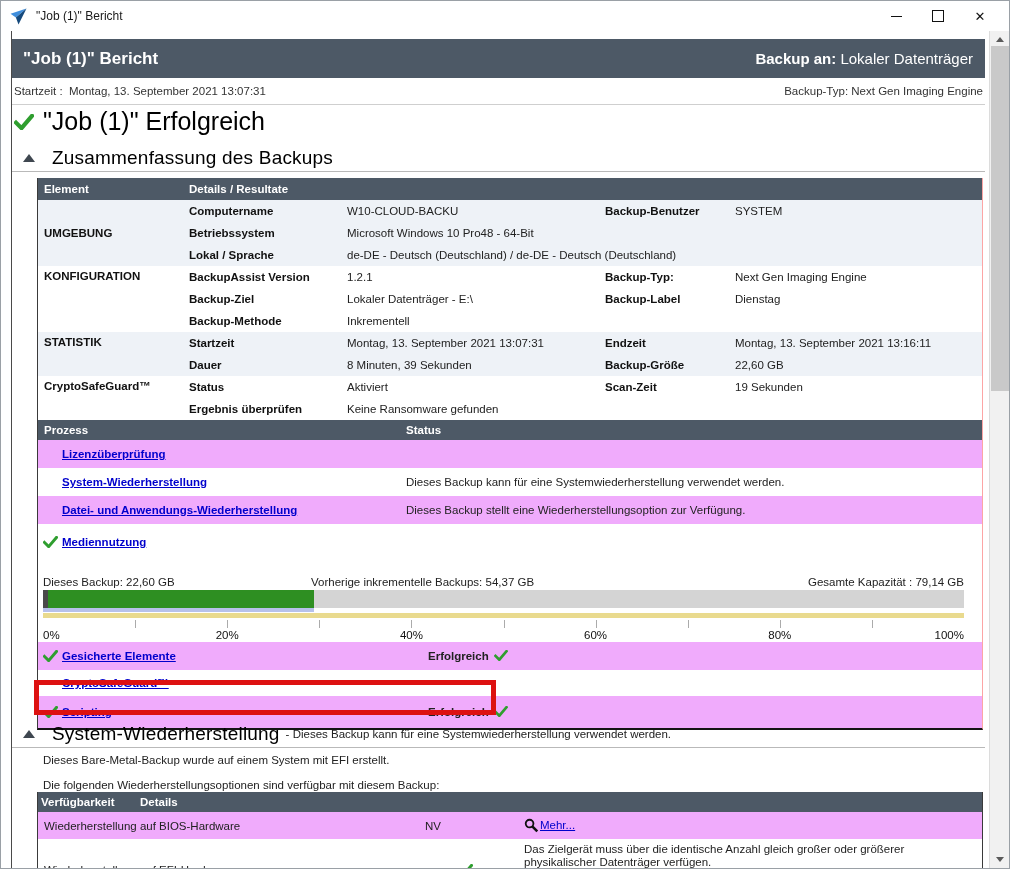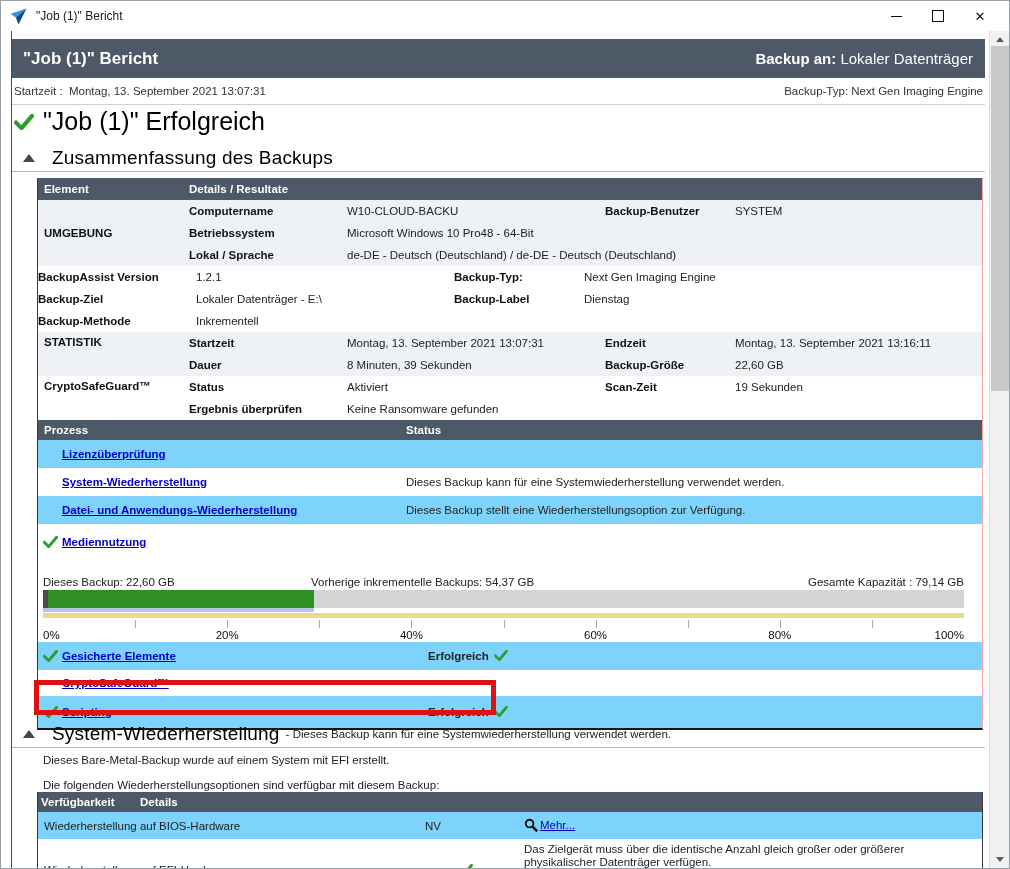--- a/index.html
+++ b/index.html
@@ -54,21 +54,21 @@
   .c1.topa{padding-top:4px;}
   .sgrp .rows{flex:1;}
   .srow{display:flex;height:22px;align-items:center;}
   .c2{width:158px;font-weight:bold;color:#111;}
   .c3{width:258px;}
   .c4{width:130px;font-weight:bold;color:#111;}
   .c5{flex:1;}
   
   .prow{display:flex;align-items:center;}
   .h28{height:28px;} .h36{height:36px;} .h26{height:26px;} .h32{height:32px;}
-  .rowA{background:#7dd3fc;} .rowB{background:#fff;}
+  .rowA{background:#f0abfc;} .rowB{background:#fff;}
   .picon{width:19px;padding-left:5px;display:flex;align-items:center;}
   .plink{width:344px;box-sizing:border-box;}
   .pstatus{flex:1;line-height:14px;}
   a.rlink{color:#0000cc;font-weight:bold;text-decoration:underline;}
   .okword{font-weight:bold;margin-right:5px;padding-left:22px;}
   .ck{display:inline-block;vertical-align:-1px;}
   
   .chart{background:#fff;padding:2px 18px 0 5px;height:66px;box-sizing:content-box;margin-top:14px;}
   .mlabels{position:relative;height:14px;}
   .mlab-mid{position:absolute;left:29.1%;top:0;}
@@ -186,20 +186,21 @@
           <div class="c5"></div>
       </div>
       <div class="srow">
         <div class="c2">Lokal / Sprache</div>
         <div class="c3" style="width:546px">de-DE - Deutsch (Deutschland) / de-DE - Deutsch (Deutschland)</div>
       </div>
     </div>
   </div>
 
   <div class="sgrp bg0">
+    <div class="c1 topa">KONFIGURATION</div>
     <div class="rows">
       <div class="srow">
         <div class="c2">BackupAssist Version</div>
         <div class="c3">1.2.1</div>
         <div class="c4">Backup-Typ:</div>
         <div class="c5">Next Gen Imaging Engine</div>
       </div>
       <div class="srow">
         <div class="c2">Backup-Ziel</div>
         <div class="c3">Lokaler Datenträger - E:\</div>

